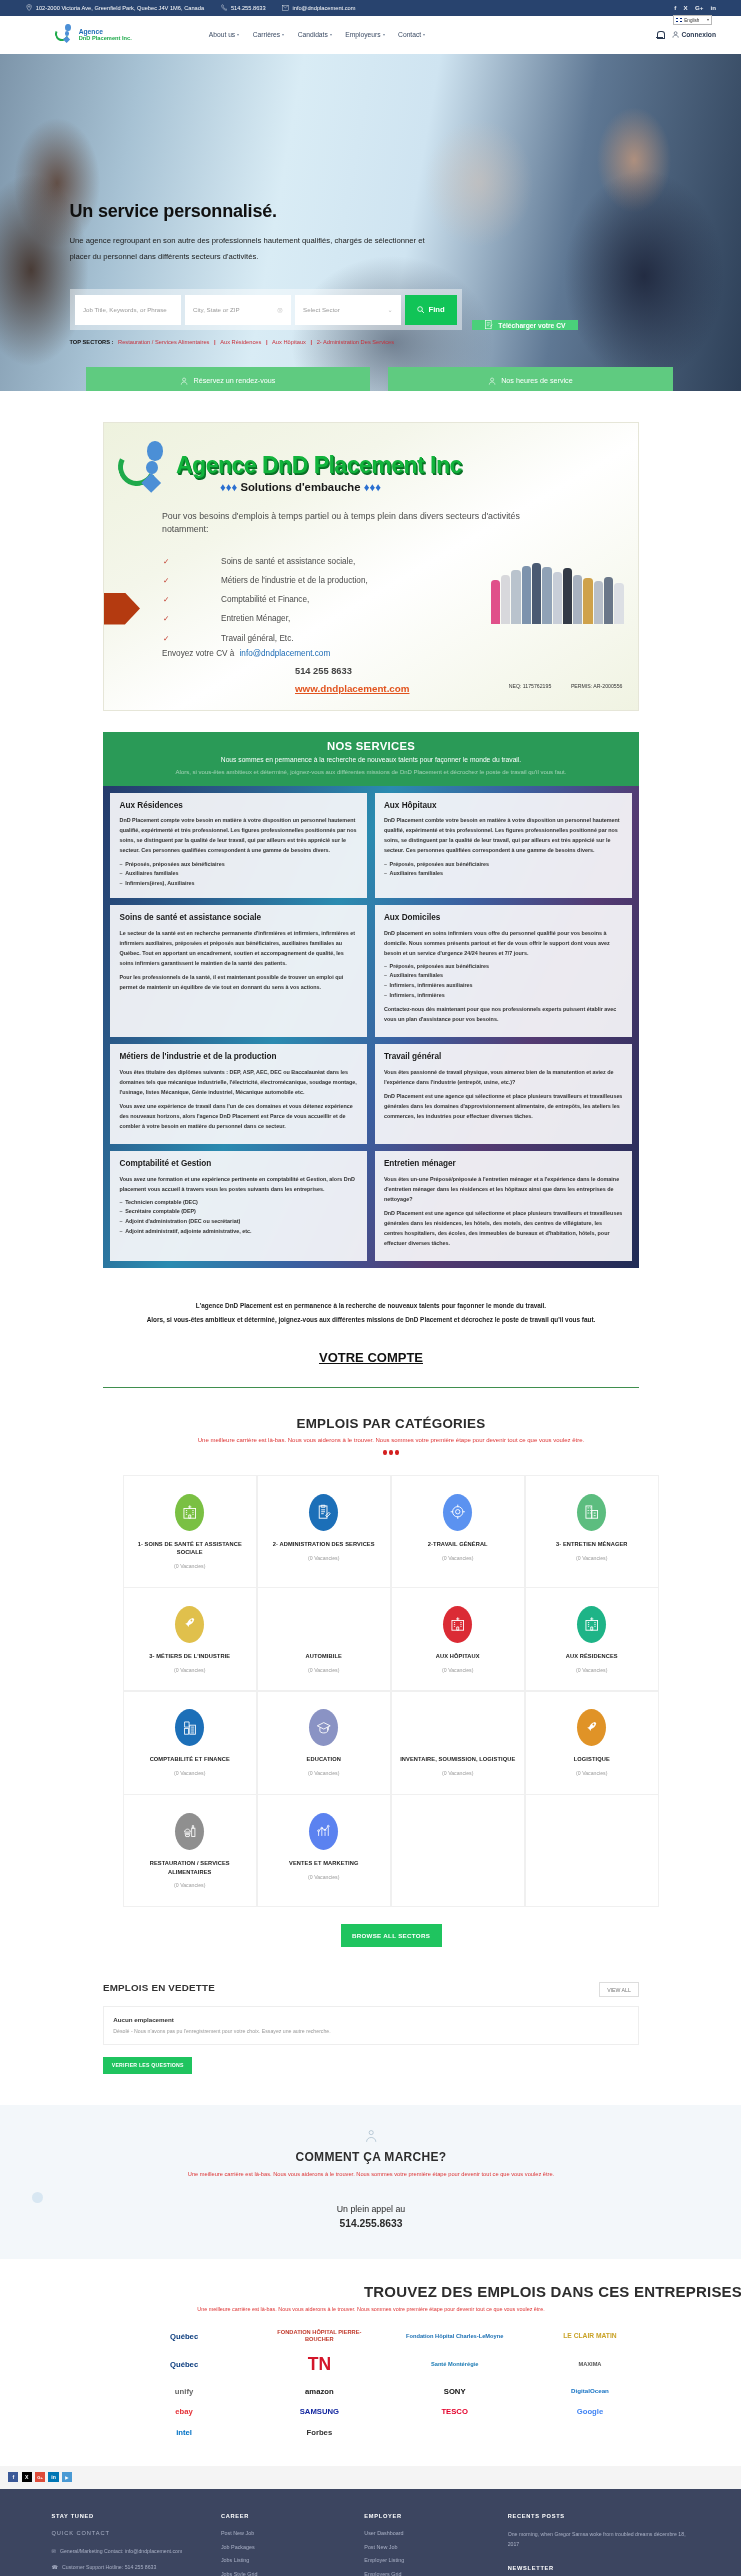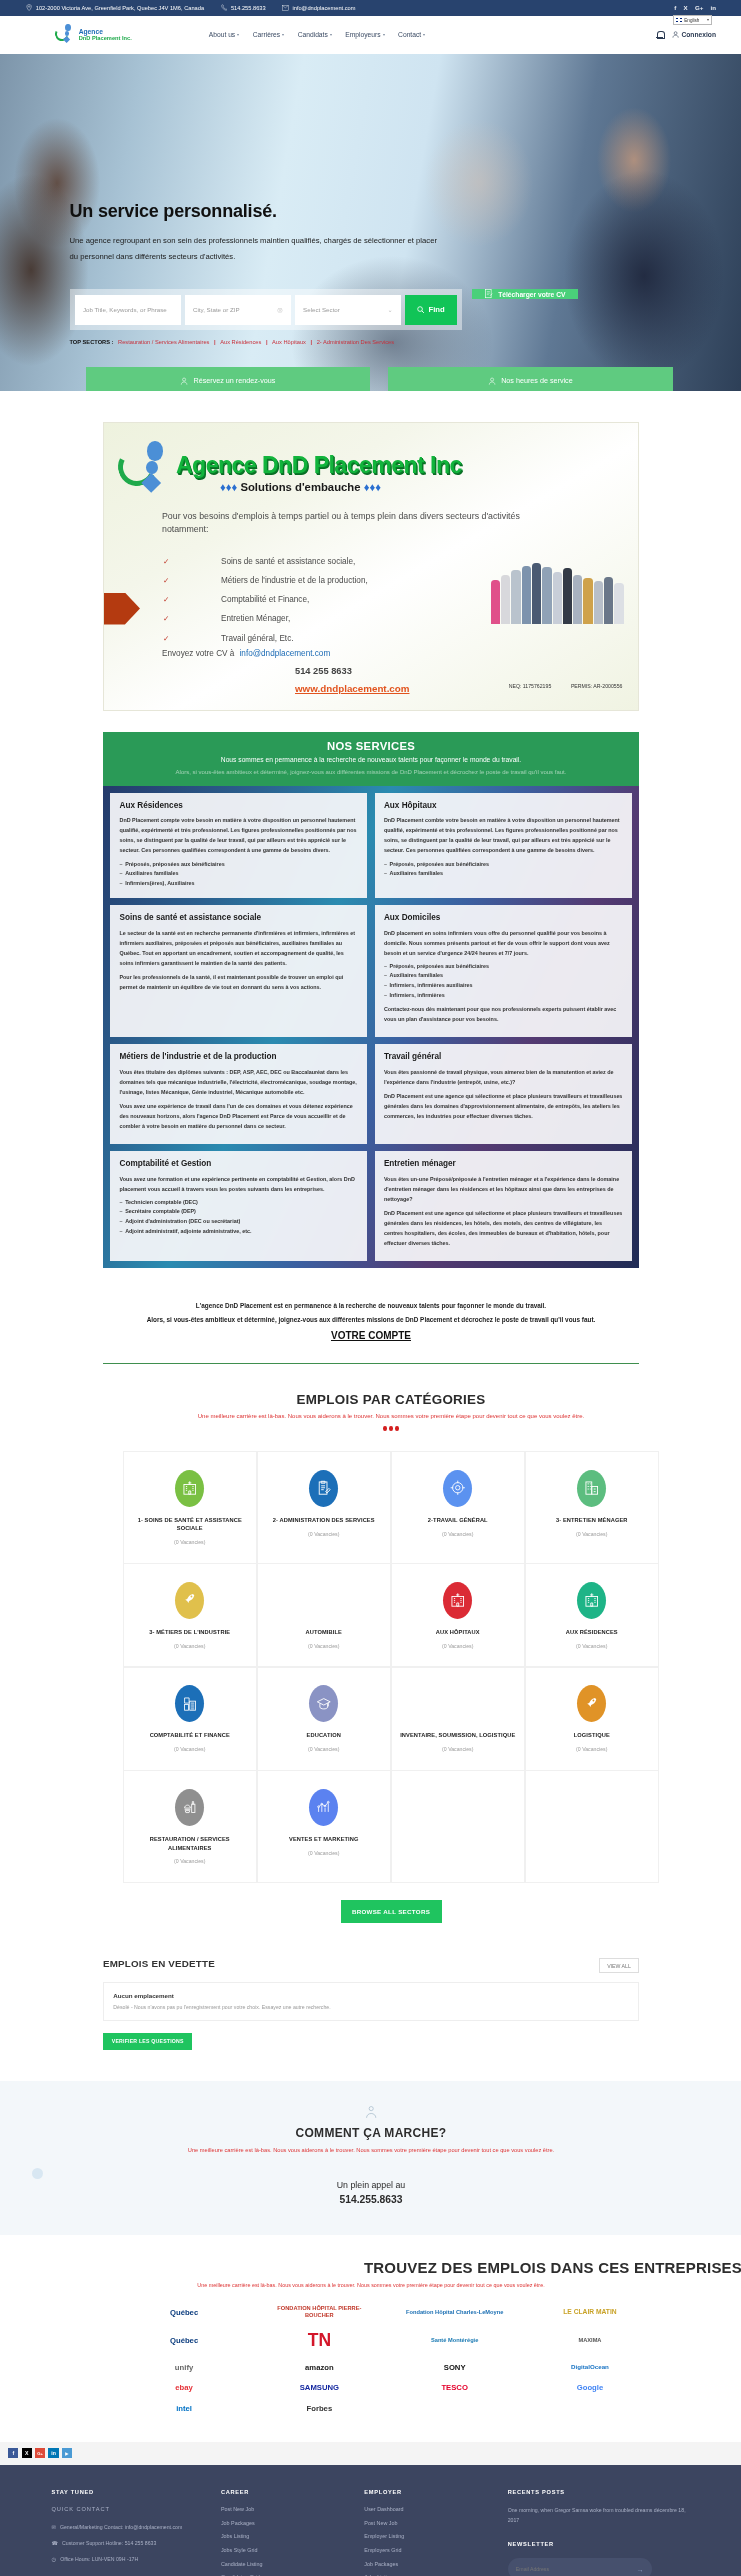--- a/index.html
+++ b/index.html
@@ -60,21 +60,21 @@
       radial-gradient(ellipse 72px 108px at 57px 129px, rgba(85,55,40,.8), transparent 60%),
       radial-gradient(ellipse 129px 170px at 644px 222px, rgba(30,38,60,.9), transparent 62%),
       radial-gradient(ellipse 62px 88px at 634px 106px, rgba(190,150,125,.85), transparent 60%),
       radial-gradient(ellipse 155px 134px at 392px 289px, rgba(40,50,70,.55), transparent 65%),
       radial-gradient(ellipse 88px 103px at 479px 129px, rgba(215,195,180,.5), transparent 62%);
   }
   .hero-inner { position:relative; z-index:3; width:603px; margin:0 auto; padding-top:147px; }
   .hero h1 { font-size:18px; color:#101010; font-weight:bold; letter-spacing:-0.2px; }
   .hero p { margin-top:11.3px; font-size:7.7px; color:#1b1b1b; line-height:2.05; max-width:371px; }
 
-  .searchbar { margin-top:25px; display:flex; align-items:flex-start; gap:0; }
+  .searchbar { margin-top:25px; display:flex; align-items:flex-end; gap:0; }
   .sb-panel { background:rgba(255,255,255,.45); padding:5.2px; display:flex; gap:4.1px; }
   .sb-field { background:#fff; width:106px; height:30px; display:flex; align-items:center; padding:0 8.2px; font-size:6.2px; color:#9a9a9a; position:relative; }
   .sb-field .ic { margin-left:auto; color:#bdbdbd; }
   .sb-find { background:#11c457; color:#fff; width:52px; height:30px; display:flex; align-items:center; justify-content:center; gap:3.6px; font-size:7.7px; font-weight:bold; }
   .sb-upload { background:#4ad07a; color:#fff; width:106px; margin-left:10.3px; display:flex; align-items:center; justify-content:center; gap:4.6px; font-size:6.7px; font-weight:bold; }
   .topsectors { margin-top:9.3px; font-size:5.7px; color:#111; font-weight:bold; display:flex; align-items:center; gap:4.6px; flex-wrap:wrap; }
   .topsectors a { color:#c8303a; text-decoration:none; font-weight:normal; }
   .topsectors .sep { color:#c8303a; }
 
   .hero-cards { position:relative; z-index:3; width:603px; margin:21.6px auto 0; display:flex; gap:18px;padding-left:16px; }
@@ -121,21 +121,21 @@
   .svc-card { background:rgba(247,248,250,.93); padding:8.2px 9.3px 9.3px; }
   .svc-card h3 { font-size:8.2px; font-weight:bold; color:#1b1b1b; margin-bottom:5.2px; }
   .svc-card p { font-size:5.4px; line-height:1.85; color:#333; font-weight:bold; margin-bottom:4.1px; }
   .svc-card ul { list-style:none; }
   .svc-card li { font-size:5.4px; line-height:1.8; color:#333; font-weight:bold; padding-left:5.7px; position:relative; }
   .svc-card li:before { content:"\2013"; position:absolute; left:0; color:#555; }
 
   
   .cta { width:536px; margin:0 auto; text-align:center; padding:5.2px 0 21.6px; }
   .cta p { font-size:6.4px; font-weight:bold; color:#1b1b1b; line-height:2.1; }
-  .cta a { display:inline-block; margin-top:4px; font-size:10px; font-weight:bold; color:#111; text-decoration:underline; }
+  .cta a { display:inline-block; margin-top:24px; font-size:13px; font-weight:bold; color:#111; text-decoration:underline; }
   .hr-green { width:536px; margin:0 auto; border-top:1px solid #3f8f4e; }
 
   
   .cats { padding:28px 0 10.3px; text-align:center;margin-left:40px; }
   .cats h2 { font-size:13.4px; color:#2b2b2b; letter-spacing:0.3px; }
   .cats .sub { font-size:6px; color:#d33; margin-top:6.2px; }
   .dots { margin:7.2px auto 20.6px; display:flex; gap:2.6px; justify-content:center; }
   .dots i { width:3.6px; height:4.6px; background:#d42020; border-radius:50%; display:block; }
   .cat-grid { width:536px; margin:0 auto; display:grid; grid-template-columns:repeat(4,1fr); }
   .cat-cell { border:0.5px solid #f0f0f0; padding:17.5px 7.2px 17.5px; text-align:center; margin:-0.5px 0 0 -0.5px; min-height:90px; }
@@ -271,21 +271,21 @@
           </svg>
         <span>Connexion</span>
       </div>
     </div>
   </div>
 </div>
 
 <section class="hero">
   <div class="hero-inner">
     <h1>Un service personnalisé.</h1>
-    <p>Une agence regroupant en son sein des professionnels maintien qualifiés, chargés de sélectionner et placer du personnel dans différents secteurs d'activités.</p>
+    <p>Une agence regroupant en son autre des professionnels hautement qualifiés, chargés de sélectionner et placer du personnel dans différents secteurs d'activités.</p>
     <div class="searchbar">
       <div class="sb-panel">
         <div class="sb-field">
           <span>Job Title, Keywords, or Phrase</span>
         </div>
         <div class="sb-field">
           <span>City, State or ZIP</span>
           <span class="ic">◎</span>
         </div>
         <div class="sb-field">

